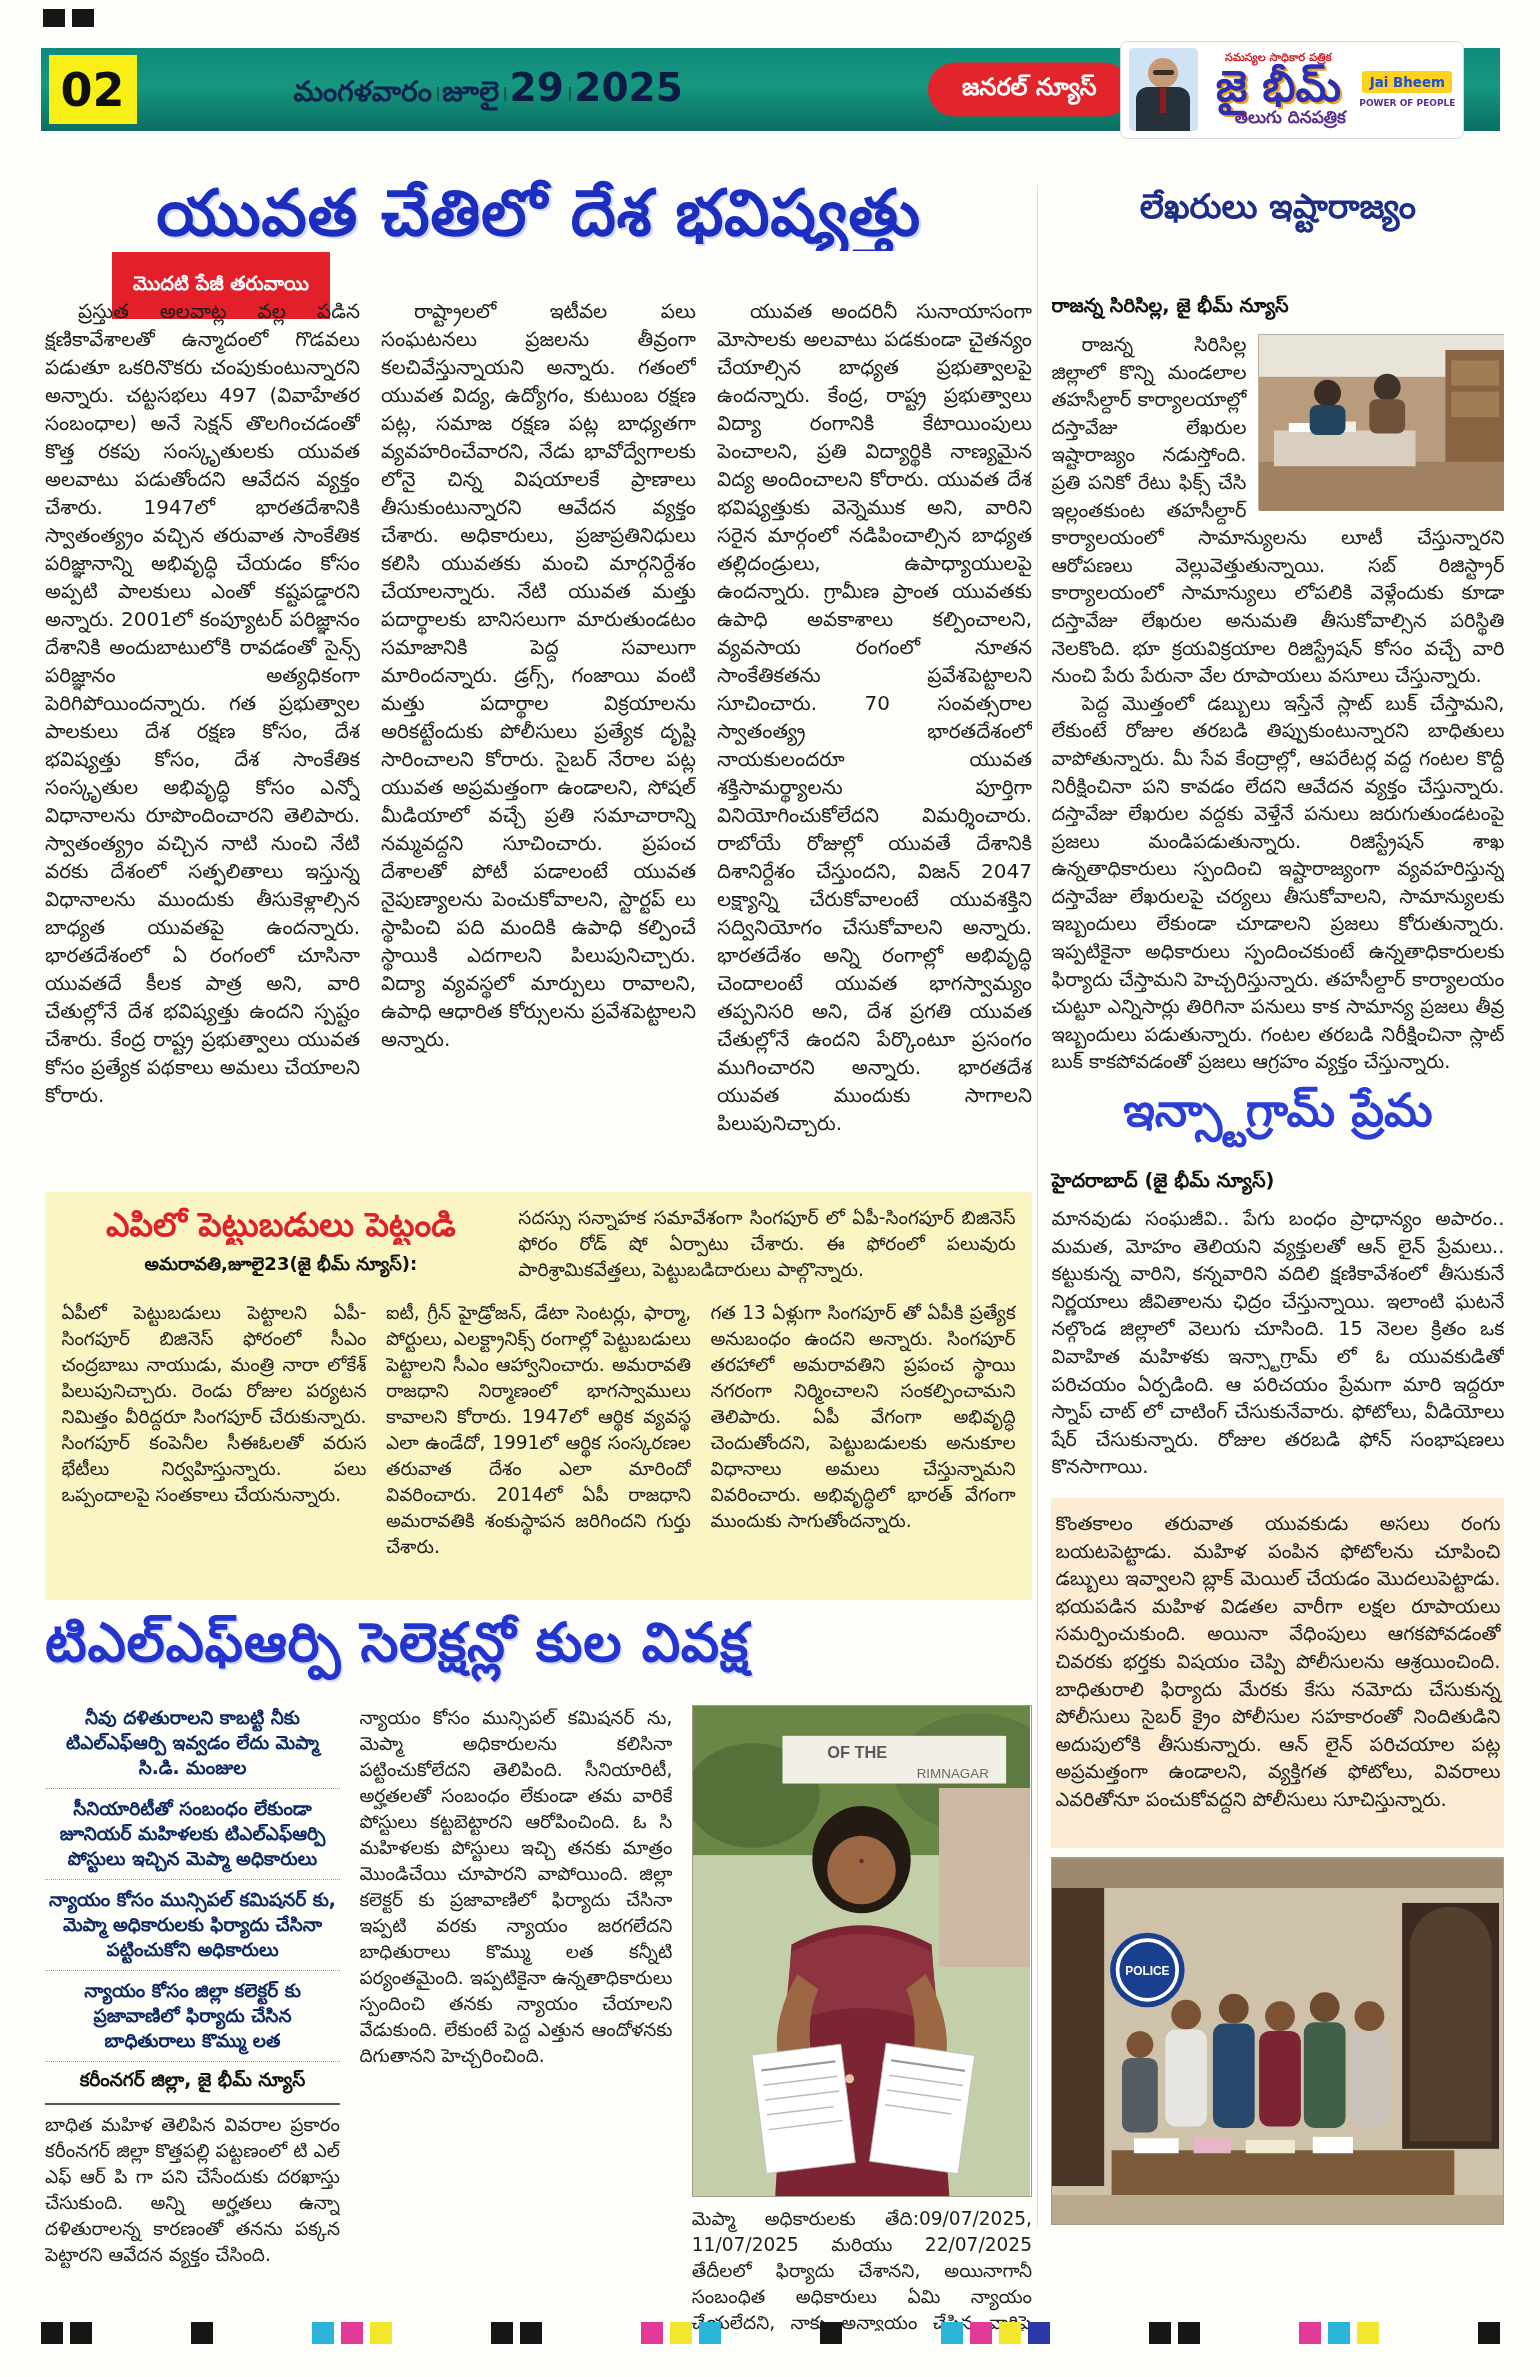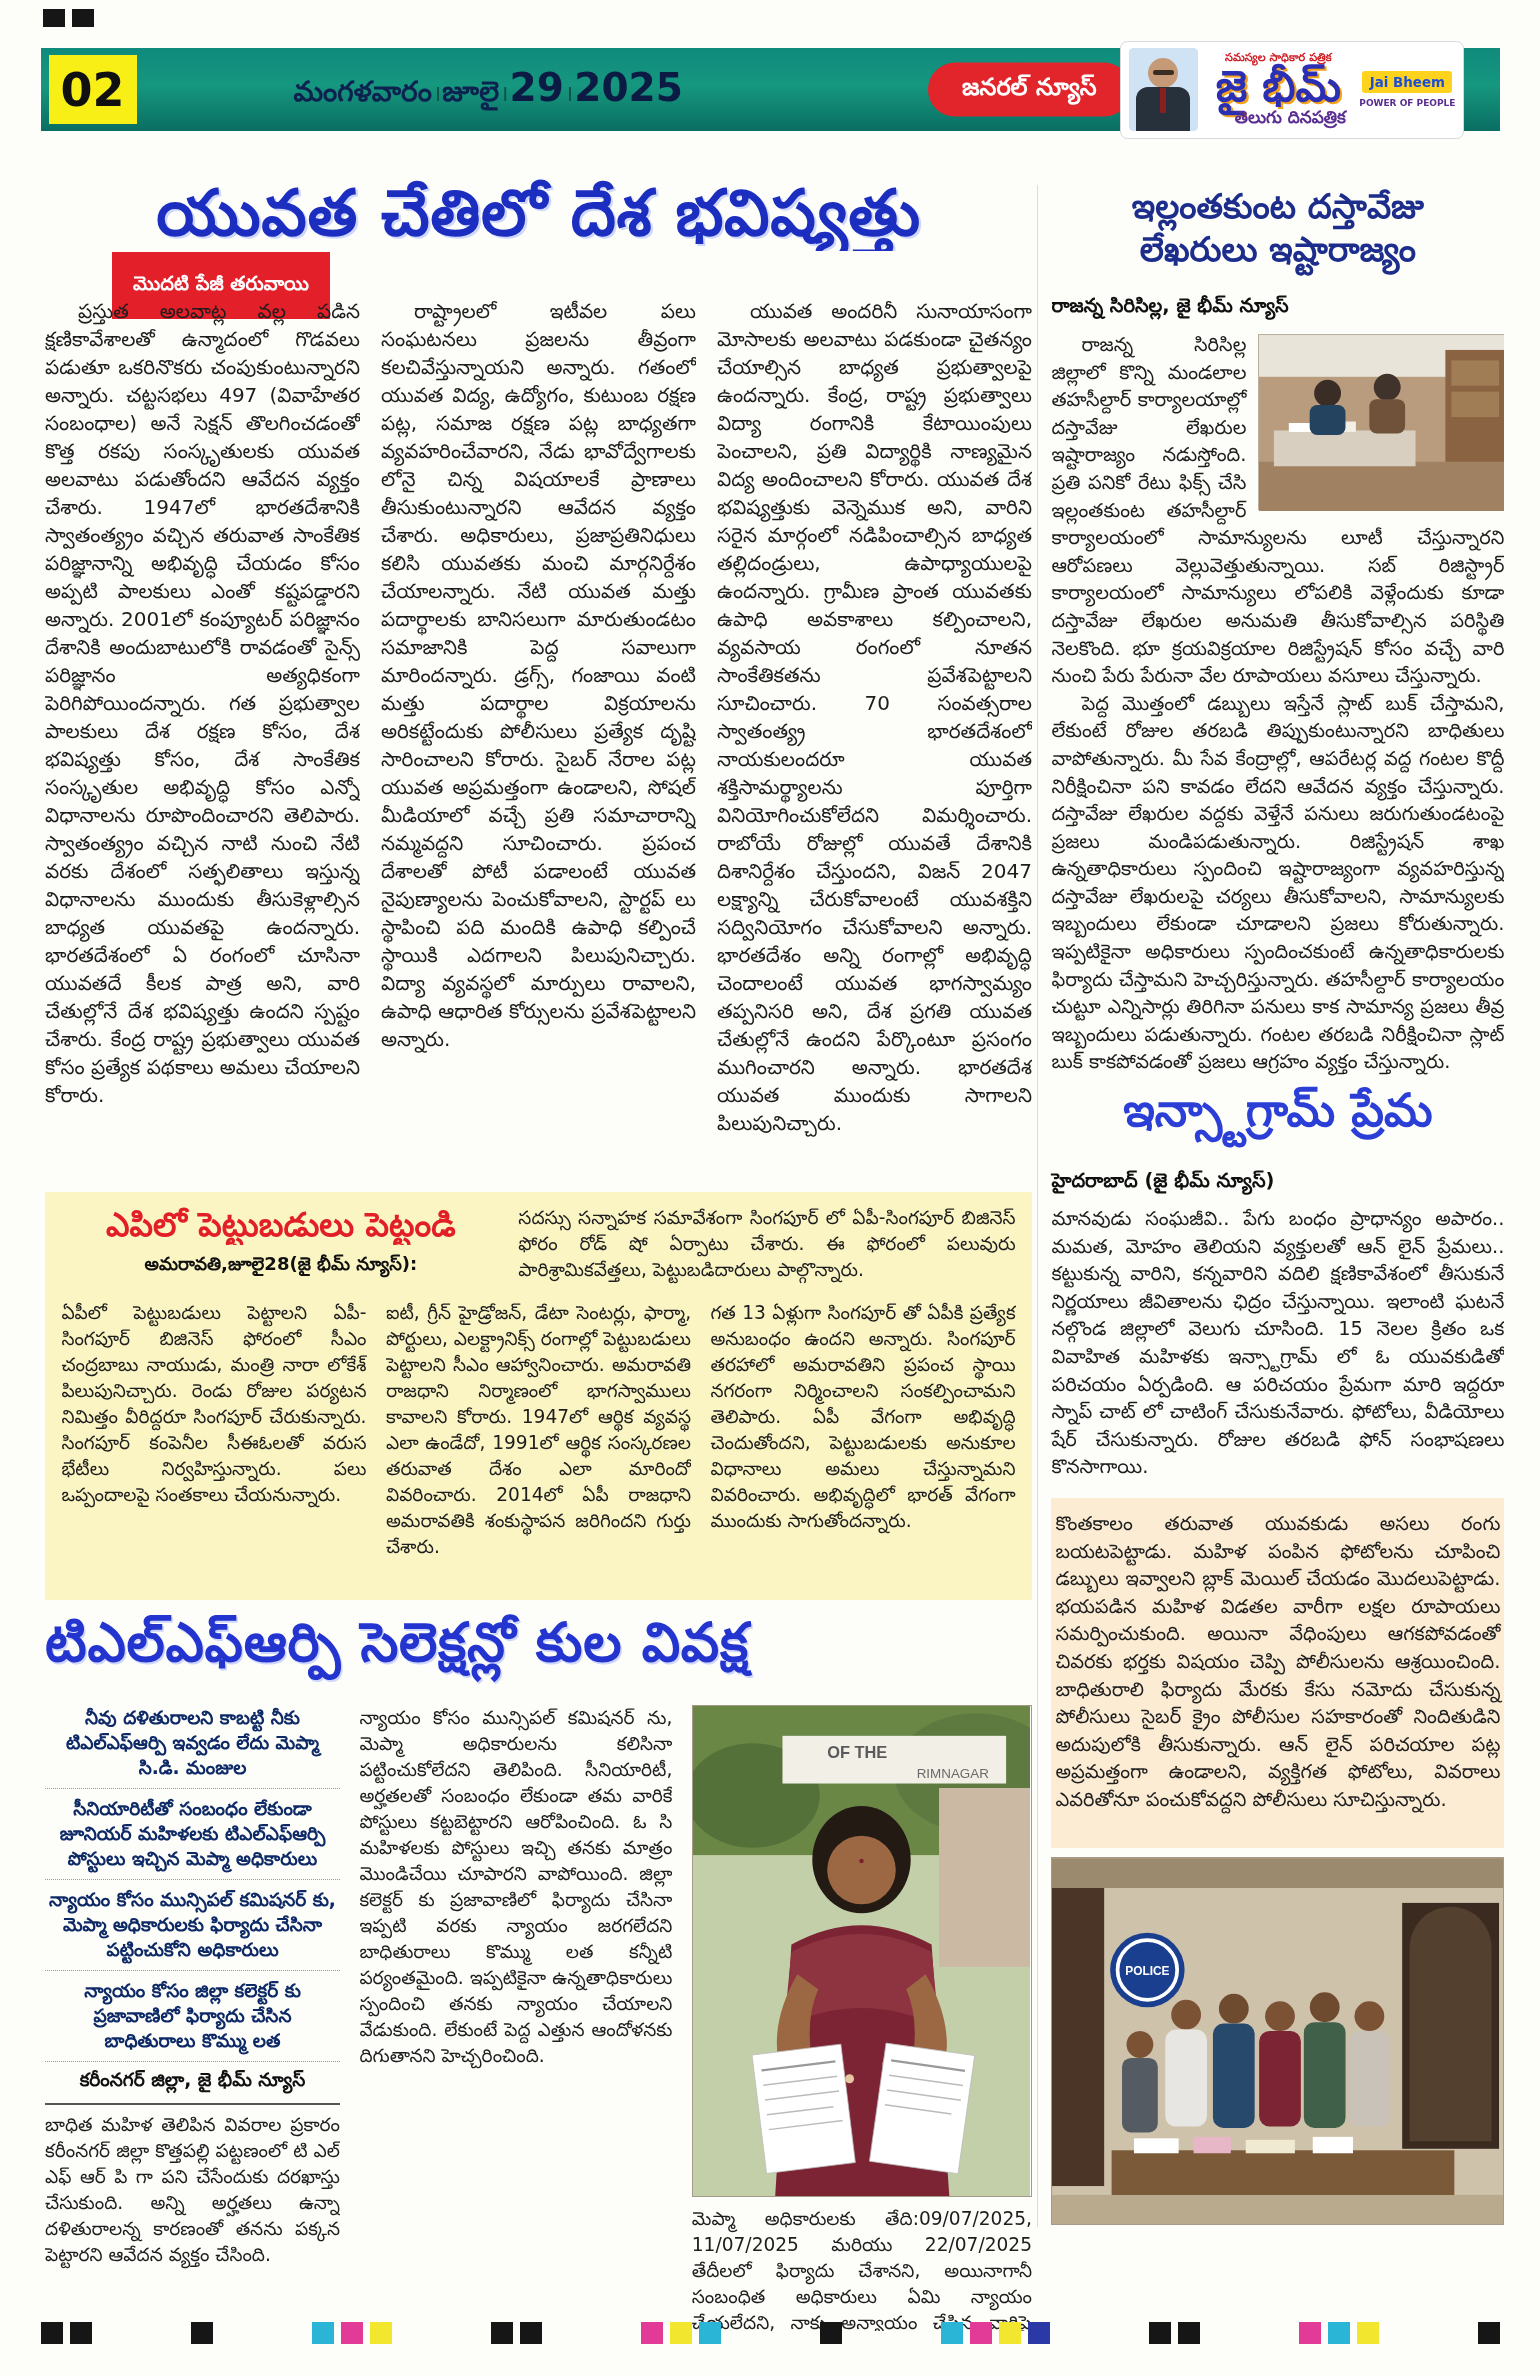--- a/index.html
+++ b/index.html
@@ -175,21 +175,20 @@
       <p>రాష్ట్రాలలో ఇటీవల పలు సంఘటనలు ప్రజలను తీవ్రంగా కలచివేస్తున్నాయని అన్నారు. గతంలో యువత విద్య, ఉద్యోగం, కుటుంబ రక్షణ పట్ల, సమాజ రక్షణ పట్ల బాధ్యతగా వ్యవహరించేవారని, నేడు భావోద్వేగాలకు లోనై చిన్న విషయాలకే ప్రాణాలు తీసుకుంటున్నారని ఆవేదన వ్యక్తం చేశారు. అధికారులు, ప్రజాప్రతినిధులు కలిసి యువతకు మంచి మార్గనిర్దేశం చేయాలన్నారు. నేటి యువత మత్తు పదార్థాలకు బానిసలుగా మారుతుండటం సమాజానికి పెద్ద సవాలుగా మారిందన్నారు. డ్రగ్స్, గంజాయి వంటి మత్తు పదార్థాల విక్రయాలను అరికట్టేందుకు పోలీసులు ప్రత్యేక దృష్టి సారించాలని కోరారు. సైబర్ నేరాల పట్ల యువత అప్రమత్తంగా ఉండాలని, సోషల్ మీడియాలో వచ్చే ప్రతి సమాచారాన్ని నమ్మవద్దని సూచించారు. ప్రపంచ దేశాలతో పోటీ పడాలంటే యువత నైపుణ్యాలను పెంచుకోవాలని, స్టార్టప్ లు స్థాపించి పది మందికి ఉపాధి కల్పించే స్థాయికి ఎదగాలని పిలుపునిచ్చారు. విద్యా వ్యవస్థలో మార్పులు రావాలని, ఉపాధి ఆధారిత కోర్సులను ప్రవేశపెట్టాలని అన్నారు.</p>
     </div>
   <div class="lead-col">
       <p>యువత అందరినీ సునాయాసంగా మోసాలకు అలవాటు పడకుండా చైతన్యం చేయాల్సిన బాధ్యత ప్రభుత్వాలపై ఉందన్నారు. కేంద్ర, రాష్ట్ర ప్రభుత్వాలు విద్యా రంగానికి కేటాయింపులు పెంచాలని, ప్రతి విద్యార్థికి నాణ్యమైన విద్య అందించాలని కోరారు. యువత దేశ భవిష్యత్తుకు వెన్నెముక అని, వారిని సరైన మార్గంలో నడిపించాల్సిన బాధ్యత తల్లిదండ్రులు, ఉపాధ్యాయులపై ఉందన్నారు. గ్రామీణ ప్రాంత యువతకు ఉపాధి అవకాశాలు కల్పించాలని, వ్యవసాయ రంగంలో నూతన సాంకేతికతను ప్రవేశపెట్టాలని సూచించారు. 70 సంవత్సరాల స్వాతంత్య్ర భారతదేశంలో నాయకులందరూ యువత శక్తిసామర్థ్యాలను పూర్తిగా వినియోగించుకోలేదని విమర్శించారు. రాబోయే రోజుల్లో యువతే దేశానికి దిశానిర్దేశం చేస్తుందని, విజన్ 2047 లక్ష్యాన్ని చేరుకోవాలంటే యువశక్తిని సద్వినియోగం చేసుకోవాలని అన్నారు. భారతదేశం అన్ని రంగాల్లో అభివృద్ధి చెందాలంటే యువత భాగస్వామ్యం తప్పనిసరి అని, దేశ ప్రగతి యువత చేతుల్లోనే ఉందని పేర్కొంటూ ప్రసంగం ముగించారని అన్నారు. భారతదేశ యువత ముందుకు సాగాలని పిలుపునిచ్చారు.</p>
     </div>
 </div>
 
 <div class="right-rail">
 
   <div class="rr art1-head">
-    <div>ఇల్లంతకుంట దస్తావేజు</div>
     <div>లేఖరులు ఇష్టారాజ్యం</div>
   </div>
   <div class="rr art1-byline">రాజన్న సిరిసిల్ల, జై భీమ్ న్యూస్</div>
 
   <div class="rr art1-body">
     <div class="office-photo">
       <svg width="246" height="176" viewBox="0 0 330 236" xmlns="http://www.w3.org/2000/svg">
         <rect width="330" height="236" fill="#b99b7d"></rect>
         <rect width="330" height="56" fill="#e8e4da"></rect>
         <rect x="250" y="20" width="80" height="160" fill="#8a6442"></rect>
@@ -245,21 +244,21 @@
       <rect x="350" y="374" width="54" height="22" fill="#ffffff"></rect>
       <rect x="0" y="452" width="608" height="40" fill="#b9a98d"></rect>
     </svg>
   </div>
 </div>
 
 <div class="ap-box">
   <div class="ap-top">
     <div class="ap-head-wrap">
       <div class="ap-headline">ఎపిలో పెట్టుబడులు పెట్టండి</div>
-      <div class="ap-byline">అమరావతి,జూలై28(జై భీమ్ న్యూస్):</div>
+      <div class="ap-byline">అమరావతి,జూలై23(జై భీమ్ న్యూస్):</div>
     </div>
     <div class="ap-intro">సదస్సు సన్నాహక సమావేశంగా సింగపూర్ లో ఏపీ-సింగపూర్ బిజినెస్ ఫోరం రోడ్ షో ఏర్పాటు చేశారు. ఈ ఫోరంలో పలువురు పారిశ్రామికవేత్తలు, పెట్టుబడిదారులు పాల్గొన్నారు.</div>
   </div>
   <div class="ap-cols">
     <div class="ap-col">ఏపీలో పెట్టుబడులు పెట్టాలని ఏపీ-సింగపూర్ బిజినెస్ ఫోరంలో సీఎం చంద్రబాబు నాయుడు, మంత్రి నారా లోకేశ్ పిలుపునిచ్చారు. రెండు రోజుల పర్యటన నిమిత్తం వీరిద్దరూ సింగపూర్ చేరుకున్నారు. సింగపూర్ కంపెనీల సీఈఓలతో వరుస భేటీలు నిర్వహిస్తున్నారు. పలు ఒప్పందాలపై సంతకాలు చేయనున్నారు.</div>
     <div class="ap-col">ఐటీ, గ్రీన్ హైడ్రోజన్, డేటా సెంటర్లు, ఫార్మా, పోర్టులు, ఎలక్ట్రానిక్స్ రంగాల్లో పెట్టుబడులు పెట్టాలని సీఎం ఆహ్వానించారు. అమరావతి రాజధాని నిర్మాణంలో భాగస్వాములు కావాలని కోరారు. 1947లో ఆర్థిక వ్యవస్థ ఎలా ఉండేదో, 1991లో ఆర్థిక సంస్కరణల తరువాత దేశం ఎలా మారిందో వివరించారు. 2014లో ఏపీ రాజధాని అమరావతికి శంకుస్థాపన జరిగిందని గుర్తు చేశారు.</div>
     <div class="ap-col">గత 13 ఏళ్లుగా సింగపూర్ తో ఏపీకి ప్రత్యేక అనుబంధం ఉందని అన్నారు. సింగపూర్ తరహాలో అమరావతిని ప్రపంచ స్థాయి నగరంగా నిర్మించాలని సంకల్పించామని తెలిపారు. ఏపీ వేగంగా అభివృద్ధి చెందుతోందని, పెట్టుబడులకు అనుకూల విధానాలు అమలు చేస్తున్నామని వివరించారు. అభివృద్ధిలో భారత్ వేగంగా ముందుకు సాగుతోందన్నారు.</div>
   </div>
 </div>
 

